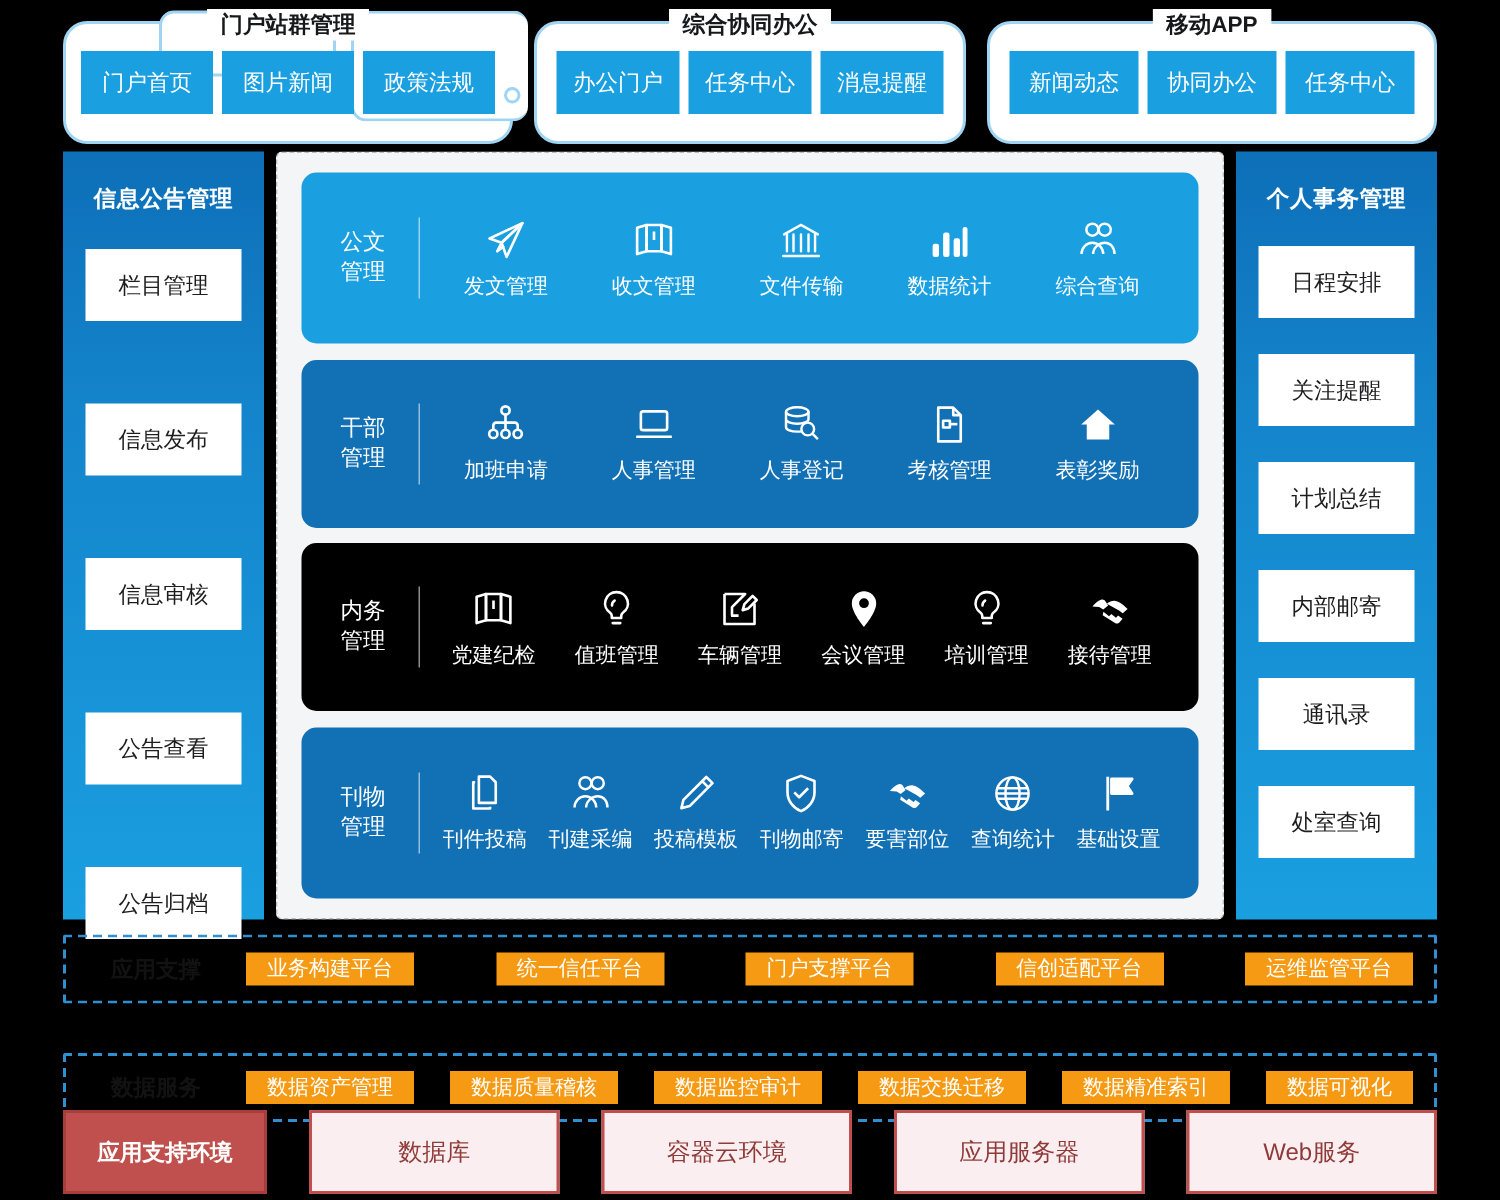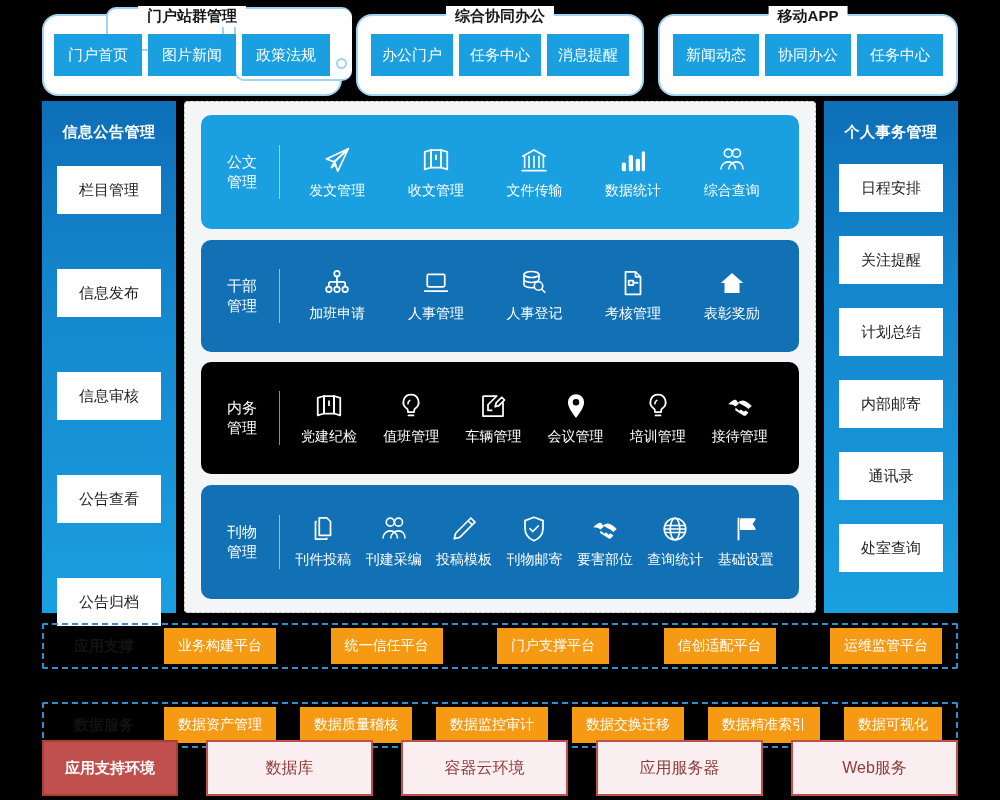--- a/index.html
+++ b/index.html
@@ -113,21 +113,21 @@
   }
   .strip.s1 { top:623px; }
   .strip.s2 { top:702px; }
   .strip-label {
     width:120px; text-align:center; font-size:15px; font-weight:bold;
     color:#121212; flex-shrink:0;
   }
   .strip-items { flex:1; display:flex; align-items:center; justify-content:space-between; padding-right:14px; }
   .tag {
     background:#f59a12; color:#ffffff; font-size:14px;
-    height:36px; padding:0 14px; display:flex; align-items:center; justify-content:center;
+    height:22px; padding:0 14px; display:flex; align-items:center; justify-content:center;
     white-space:nowrap;
   }
 
   
   .envrow { position:absolute; left:42px; top:740px; width:916px; height:56px; display:flex; gap:28px; }
   .env-label {
     width:136px; background:#c0504d; border:2px solid #a63f3c; color:#ffffff;
     font-size:15px; font-weight:bold;
     display:flex; align-items:center; justify-content:center; white-space:nowrap;
   }

